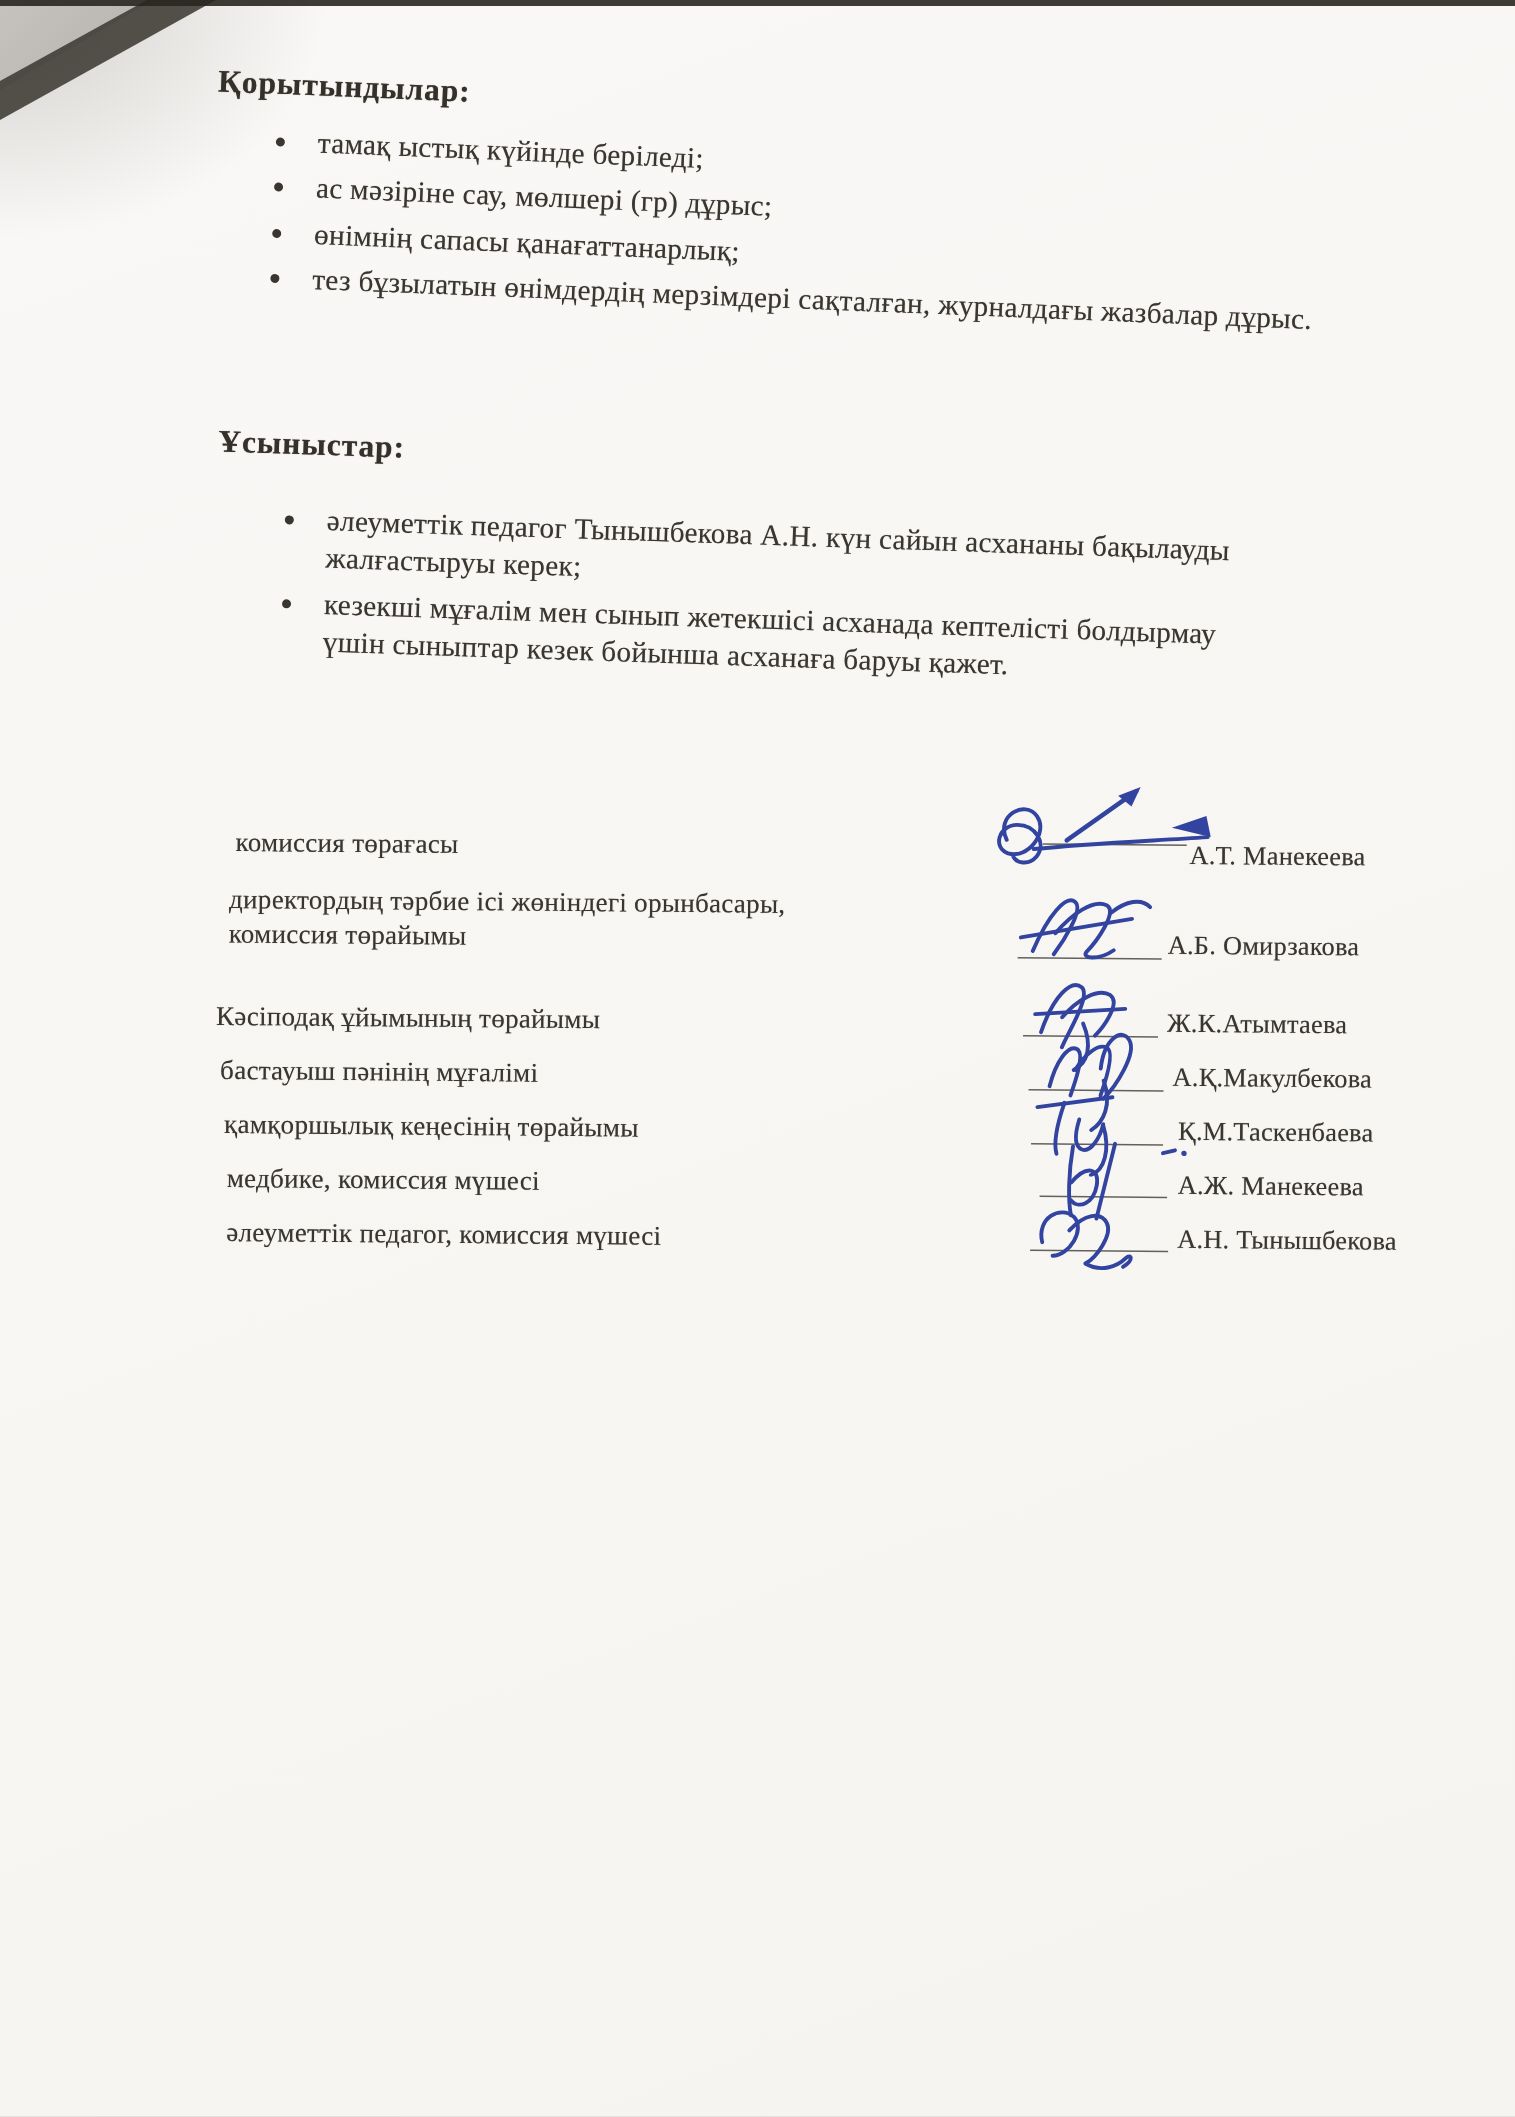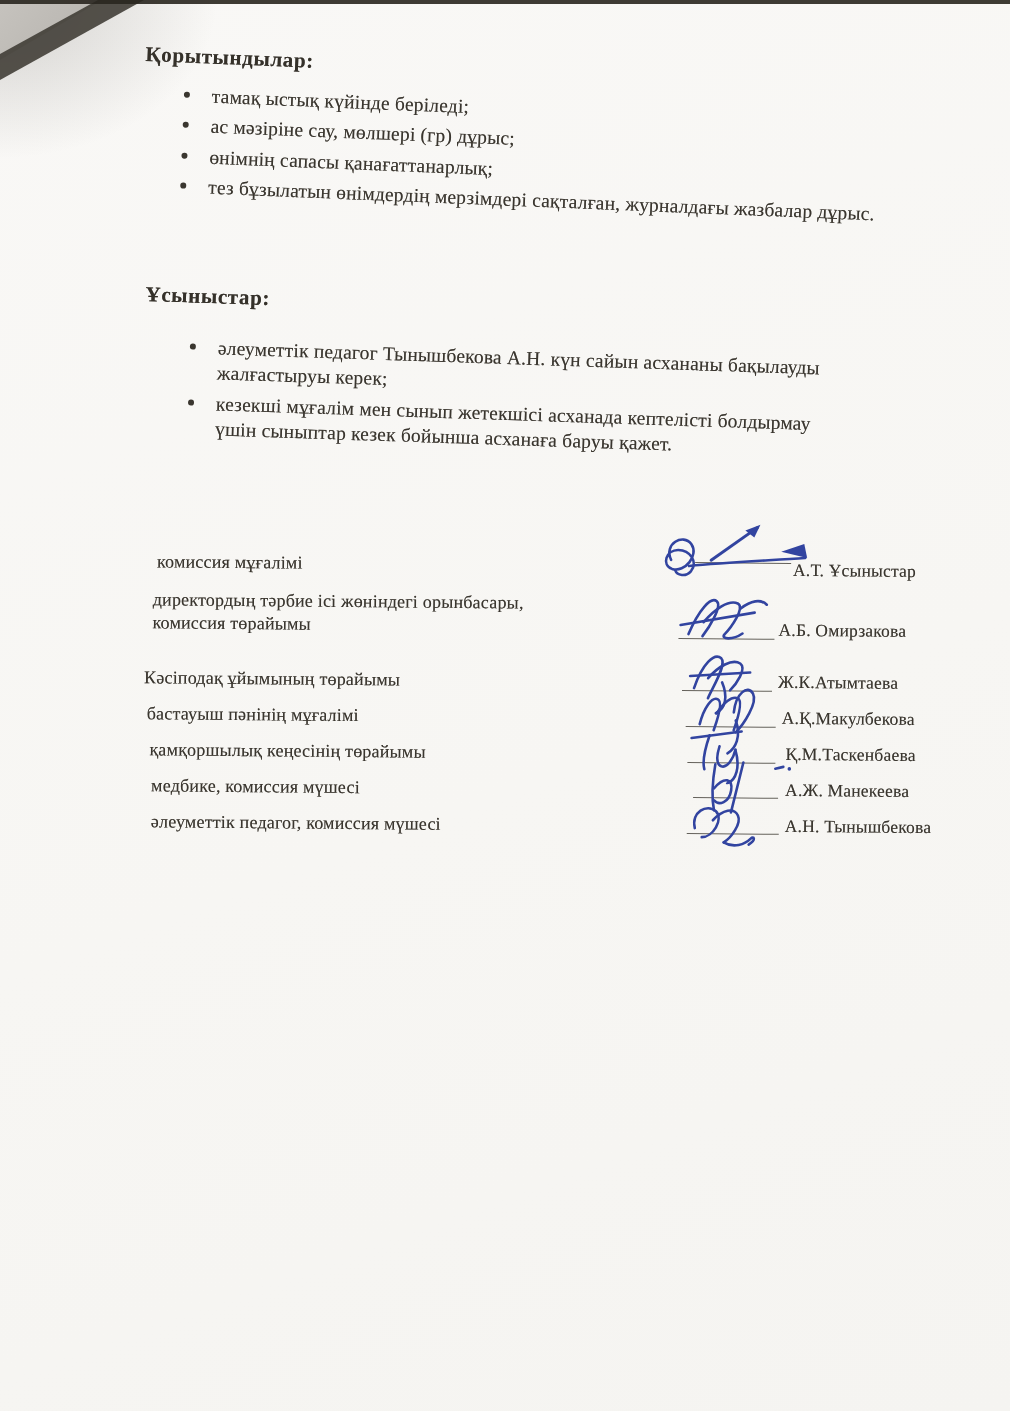--- a/index.html
+++ b/index.html
@@ -100,23 +100,23 @@
   <div id="recommendations">
     <div class="doc-heading">Ұсыныстар:</div>
     <ul class="bullet-list ink">
       <li>әлеуметтік педагог Тынышбекова А.Н. күн сайын асхананы бақылауды жалғастыруы керек;</li>
       <li>кезекші мұғалім мен сынып жетекшісі асханада кептелісті болдырмау үшін сыныптар кезек бойынша асханаға баруы қажет.</li>
     </ul>
   </div>
 
   <div id="signatures">
 
-    <div class="sig-label ink" style="left:162px;top:549px;">комиссия мұғалімі</div>
+    <div class="sig-label ink" style="left:162px;top:549px;">комиссия төрағасы</div>
     <div class="sig-line" style="left:700px;top:556px;width:96px;"></div>
-    <div class="sig-name ink" style="left:798px;top:553px;">А.Т. Ұсыныстар</div>
+    <div class="sig-name ink" style="left:798px;top:553px;">А.Т. Манекеева</div>
     <div class="sig-ink" style="left:658px;top:514px;">
       <svg width="170" height="64" viewBox="0 0 170 64" fill="none" stroke="#3244a0" stroke-width="2.6" stroke-linecap="round">
         <path d="M18,40 C10,24 30,13 38,24 C46,35 32,53 19,49 C8,45 13,30 25,30 C37,30 45,42 38,51 C33,57 24,56 22,50"></path>
         <path d="M36,46 C72,42 112,40 152,37"></path>
         <path d="M154,37 L128,31 L151,23 Z" fill="#3244a0" stroke="none"></path>
         <path d="M58,40 L104,7" stroke-width="3"></path>
         <path d="M107,4 L92,10 L101,17 Z" fill="#3244a0" stroke="none"></path>
       </svg>
     </div>
 

